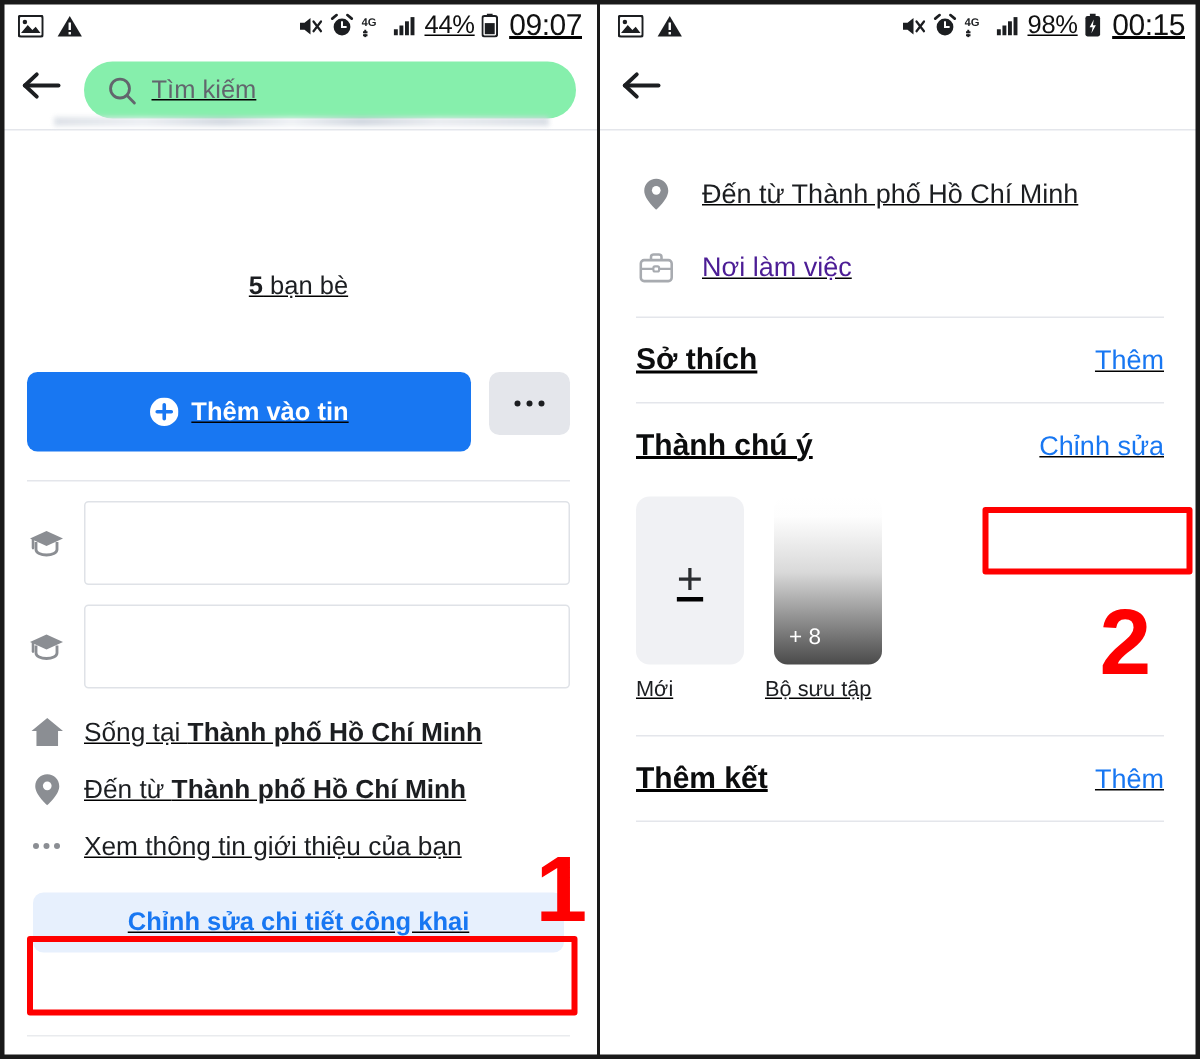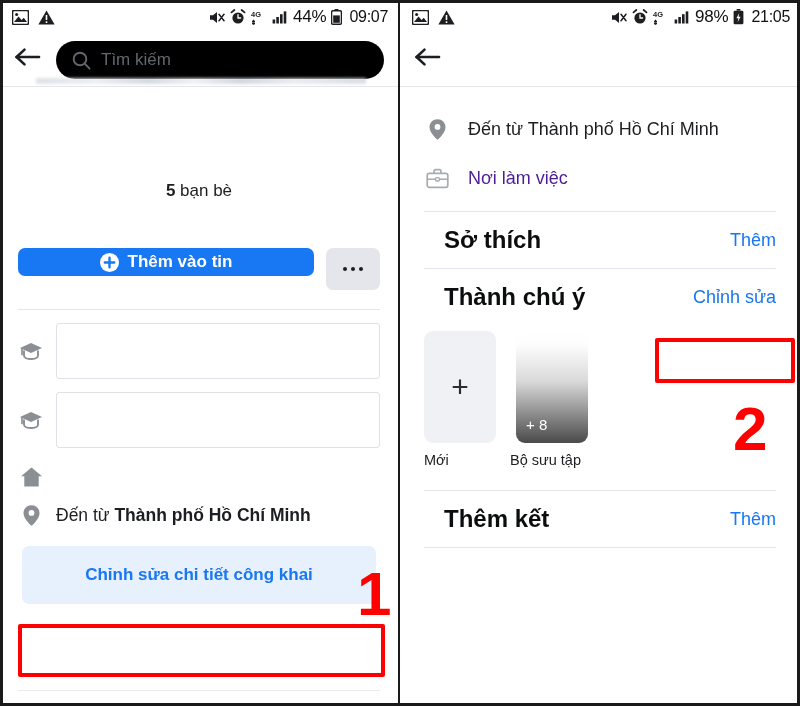--- a/index.html
+++ b/index.html
@@ -4,67 +4,67 @@
 <style>
   * { box-sizing: border-box; margin: 0; padding: 0; }
   html, body {
     width: 800px; height: 706px;
     background: #ffffff;
     font-family: "Liberation Sans", "DejaVu Sans", sans-serif;
     overflow: hidden;
   }
   #root { position: relative; width: 800px; height: 706px; display: flex; }
 
-  .panel { position: relative; width: 400px; height: 706px; background: #fff; overflow: hidden; }
+  .panel { position: relative; width: 400px; height: 706px; background: #fff; overflow: hidden; text-decoration: underline; }
   .panel.left  { border-right: 2px solid #1a1a1a; }
   .panel.right { }
   #root::before { 
     content: ""; position: absolute; inset: 0;
     border: 3px solid #1a1a1a; pointer-events: none; z-index: 50;
   }
 
   
   .statusbar {
     height: 34px; display: flex; align-items: center;
     padding: 0 10px 0 12px; font-size: 15px; color: #111;
   }
   .sb-left { display: flex; align-items: center; gap: 9px; }
   .sb-right { margin-left: auto; display: flex; align-items: center; gap: 5px; }
   .sb-right .pct { font-size: 17px; letter-spacing: -0.2px; }
-  .sb-right .clock { font-size: 16px; letter-spacing: -0.3px; margin-left: 2px; }
+  .sb-right .clock { font-size: 20px; letter-spacing: -0.3px; margin-left: 2px; }
   .glyph { display: inline-block; line-height: 1; }
 
   
   .topbar { height: 52px; display: flex; align-items: center; padding: 0 14px; background:#fff; }
   .back { width: 30px; height: 30px; flex: 0 0 30px; position: relative; cursor: pointer; }
   .back svg { display: block; }
   .searchpill {
     flex: 1 1 auto; height: 38px; margin-left: 12px;
-    background: #000000; border-radius: 19px;
+    background: #86efac; border-radius: 19px;
     display: flex; align-items: center; padding: 0 16px; gap: 10px;
   }
   .searchpill .ph { color: #62666d; font-size: 17px; }
   .titletext { margin-left: 22px; font-size: 19px; color: #0c0d0e; letter-spacing: -0.1px; }
   .hdr-divider { height: 1px; background: #e4e6eb; }
 
   
   .blurstrip {
     position: absolute; left: 36px; top: 78px; width: 330px; height: 6px;
     background: linear-gradient(90deg,#d8dde4 0%, #e9ecf1 18%, #ccd3dc 34%, #eceff3 48%,
                 #c9d0da 62%, #e6e9ee 78%, #d2d8e0 100%);
     filter: blur(1.6px); opacity: .85;
   }
   .hairline { position:absolute; left:18px; right:18px; height:1px; background:#e9ebee; }
 
   .friendcount { text-align: center; margin-top: 94px; font-size: 17px; color: #1c1e21; }
   .friendcount b { font-weight: bold; }
 
   .actionrow { display: flex; gap: 12px; padding: 0 18px; margin-top: 47px; }
   .btn-blue {
-    flex: 1 1 auto; height: 28px; background: #1877f2; color: #fff;
+    flex: 1 1 auto; height: 53px; background: #1877f2; color: #fff;
     border-radius: 7px; display: flex; align-items: center; justify-content: center;
     gap: 9px; font-size: 17px; font-weight: bold; cursor: pointer;
   }
   .btn-dots {
     width: 54px; height: 42px; background: #e4e6eb; border-radius: 7px;
     display: flex; align-items: center; justify-content: center; cursor: pointer;
   }
   .dots { display:flex; gap:3.5px; }
   .dots i { width:4.5px; height:4.5px; border-radius:50%; background:#1c1e21; display:block; }
 
@@ -73,21 +73,21 @@
   .fieldrow { display: flex; align-items: center; padding: 0 18px; margin-top: 13px; gap: 12px; }
   .fieldrow .ic { width: 26px; flex: 0 0 26px; display: flex; justify-content: center; }
   .fieldbox { flex: 1 1 auto; height: 56px; border: 1px solid #dfe2e7; border-radius: 3px; background: #fff; }
 
   .inforow { display: flex; align-items: center; padding: 0 18px; gap: 12px; height: 38px; }
   .inforow .ic { width: 26px; flex: 0 0 26px; display: flex; justify-content: center; align-items:center; }
   .inforow .tx { font-size: 17.5px; color: #1c1e21; }
   .inforow .tx b { font-weight: bold; }
 
   .btn-lightblue {
-    margin: 8px 22px 0; height: 58px; background: #e7f0fd; border-radius: 7px;
+    margin: 8px 22px 0; height: 40px; background: #e7f0fd; border-radius: 7px;
     display: flex; align-items: center; justify-content: center; gap: 10px;
     color: #1877f2; font-size: 17px; font-weight: bold; cursor: pointer;
   }
 
   
   .redbox { position: absolute; border: 4px solid #ff0000; border-radius: 2px; pointer-events: none; }
   .rednum {
     position: absolute; color: #ff0000; font-weight: bold;
     font-family: "Liberation Sans", sans-serif; line-height: 1;
   }
@@ -98,21 +98,21 @@
   .r-row .tx { font-size: 18px; }
   .tx-dark { color: #1c1e21; }
   .tx-gray { color: #4c1d95; }
 
   .r-sep { height: 1px; background: #e4e6eb; margin: 0 24px; }
 
   .sectionhead {
     display: flex; align-items: center; justify-content: space-between;
     padding: 0 24px; height: 56px;
   }
-  .sectionhead .h { font-size: 24px; font-weight: bold; color: #0c0d0e; margin-left: 20px; }
+  .sectionhead .h { font-size: 20px; font-weight: bold; color: #0c0d0e; }
   .sectionhead .a { font-size: 18px; color: #1877f2; cursor: pointer; }
 
   .cards { display: flex; gap: 20px; padding: 6px 24px 0; }
   .card { width: 72px; }
   .card .thumb {
     width: 72px; height: 112px; border-radius: 9px;
     display: flex; align-items: flex-end; justify-content: center; position: relative;
   }
   .card.new .thumb { background: #f0f1f4; align-items: center; }
   .card.new .plus { font-size: 30px; color: #2b2d30; font-weight: 300; line-height: 1; }
@@ -259,32 +259,43 @@
       </span>
       <div class="fieldbox"></div>
     </div>
 
     <div class="inforow" style="margin-top:10px">
       <span class="ic">
         <svg width="23" height="22" viewBox="0 0 23 22">
             <path d="M11.5 1.6 L22 10.3 h-3.3 V20.4 H4.3 V10.3 H1 Z" fill="#8b8e93"></path>
           </svg>
       </span>
+      <span class="tx"><span>Sống tại </span><b>Thành phố Hồ Chí Minh</b></span>
     </div>
 
     <div class="inforow">
       <span class="ic">
         <svg width="19" height="23" viewBox="0 0 19 23">
             <path d="M9.5 1.2 C5 1.2 1.5 4.7 1.5 9.2 c0 5.9 8 12.6 8 12.6 s8-6.7 8-12.6 c0-4.5-3.5-8-8-8 z" fill="#8b8e93"></path>
             <circle cx="9.5" cy="8.9" r="2.9" fill="#fff"></circle>
           </svg>
       </span>
       <span class="tx"><span>Đến từ </span><b>Thành phố Hồ Chí Minh</b></span>
     </div>
 
+    <div class="inforow">
+      <span class="ic">
+        <span class="dots" style="gap:3px">
+            <i style="background:#8b8e93;width:4px;height:4px"></i>
+            <i style="background:#8b8e93;width:4px;height:4px"></i>
+            <i style="background:#8b8e93;width:4px;height:4px"></i>
+          </span>
+      </span>
+      <span class="tx">Xem thông tin giới thiệu của bạn</span>
+    </div>
 
     <div class="btn-lightblue" style="margin-top:12px">
       <span>Chỉnh sửa chi tiết công khai</span>
     </div>
 
     <div class="hairline" style="top:690px"></div>
 
     <div class="redbox" style="left:18px; top:624px; width:367px; height:53px;"></div>
     <div class="rednum" style="left:357px; top:563px; font-size:62px;">1</div>
   </div>
@@ -338,21 +349,21 @@
             </svg>
         </span>
         <span class="pct">98%</span>
         <span class="glyph">
           <svg width="11" height="16" viewBox="0 0 11 16">
               <rect x="3.6" y="0" width="3.8" height="1.7" fill="#1c1e21"></rect>
               <rect x="0.6" y="1.7" width="9.8" height="13.6" rx="1.4" fill="#1c1e21"></rect>
               <path d="M6.2 4 L3.4 9.2 H5.4 L4.6 13.2 L7.6 7.8 H5.6 Z" fill="#fff"></path>
             </svg>
         </span>
-        <span class="clock">21:05</span>
+        <span class="clock">00:15</span>
       </div>
     </div>
 
     <div class="topbar">
       <div class="back">
         <svg width="28" height="24" viewBox="0 0 28 24">
             <path d="M2.5 12 H25" stroke="#1c1e21" stroke-width="2.6" stroke-linecap="round"></path>
             <path d="M10.5 4.6 L2.6 12 L10.5 19.4" stroke="#1c1e21" stroke-width="2.6" fill="none" stroke-linecap="round" stroke-linejoin="round"></path>
           </svg>
       </div>

